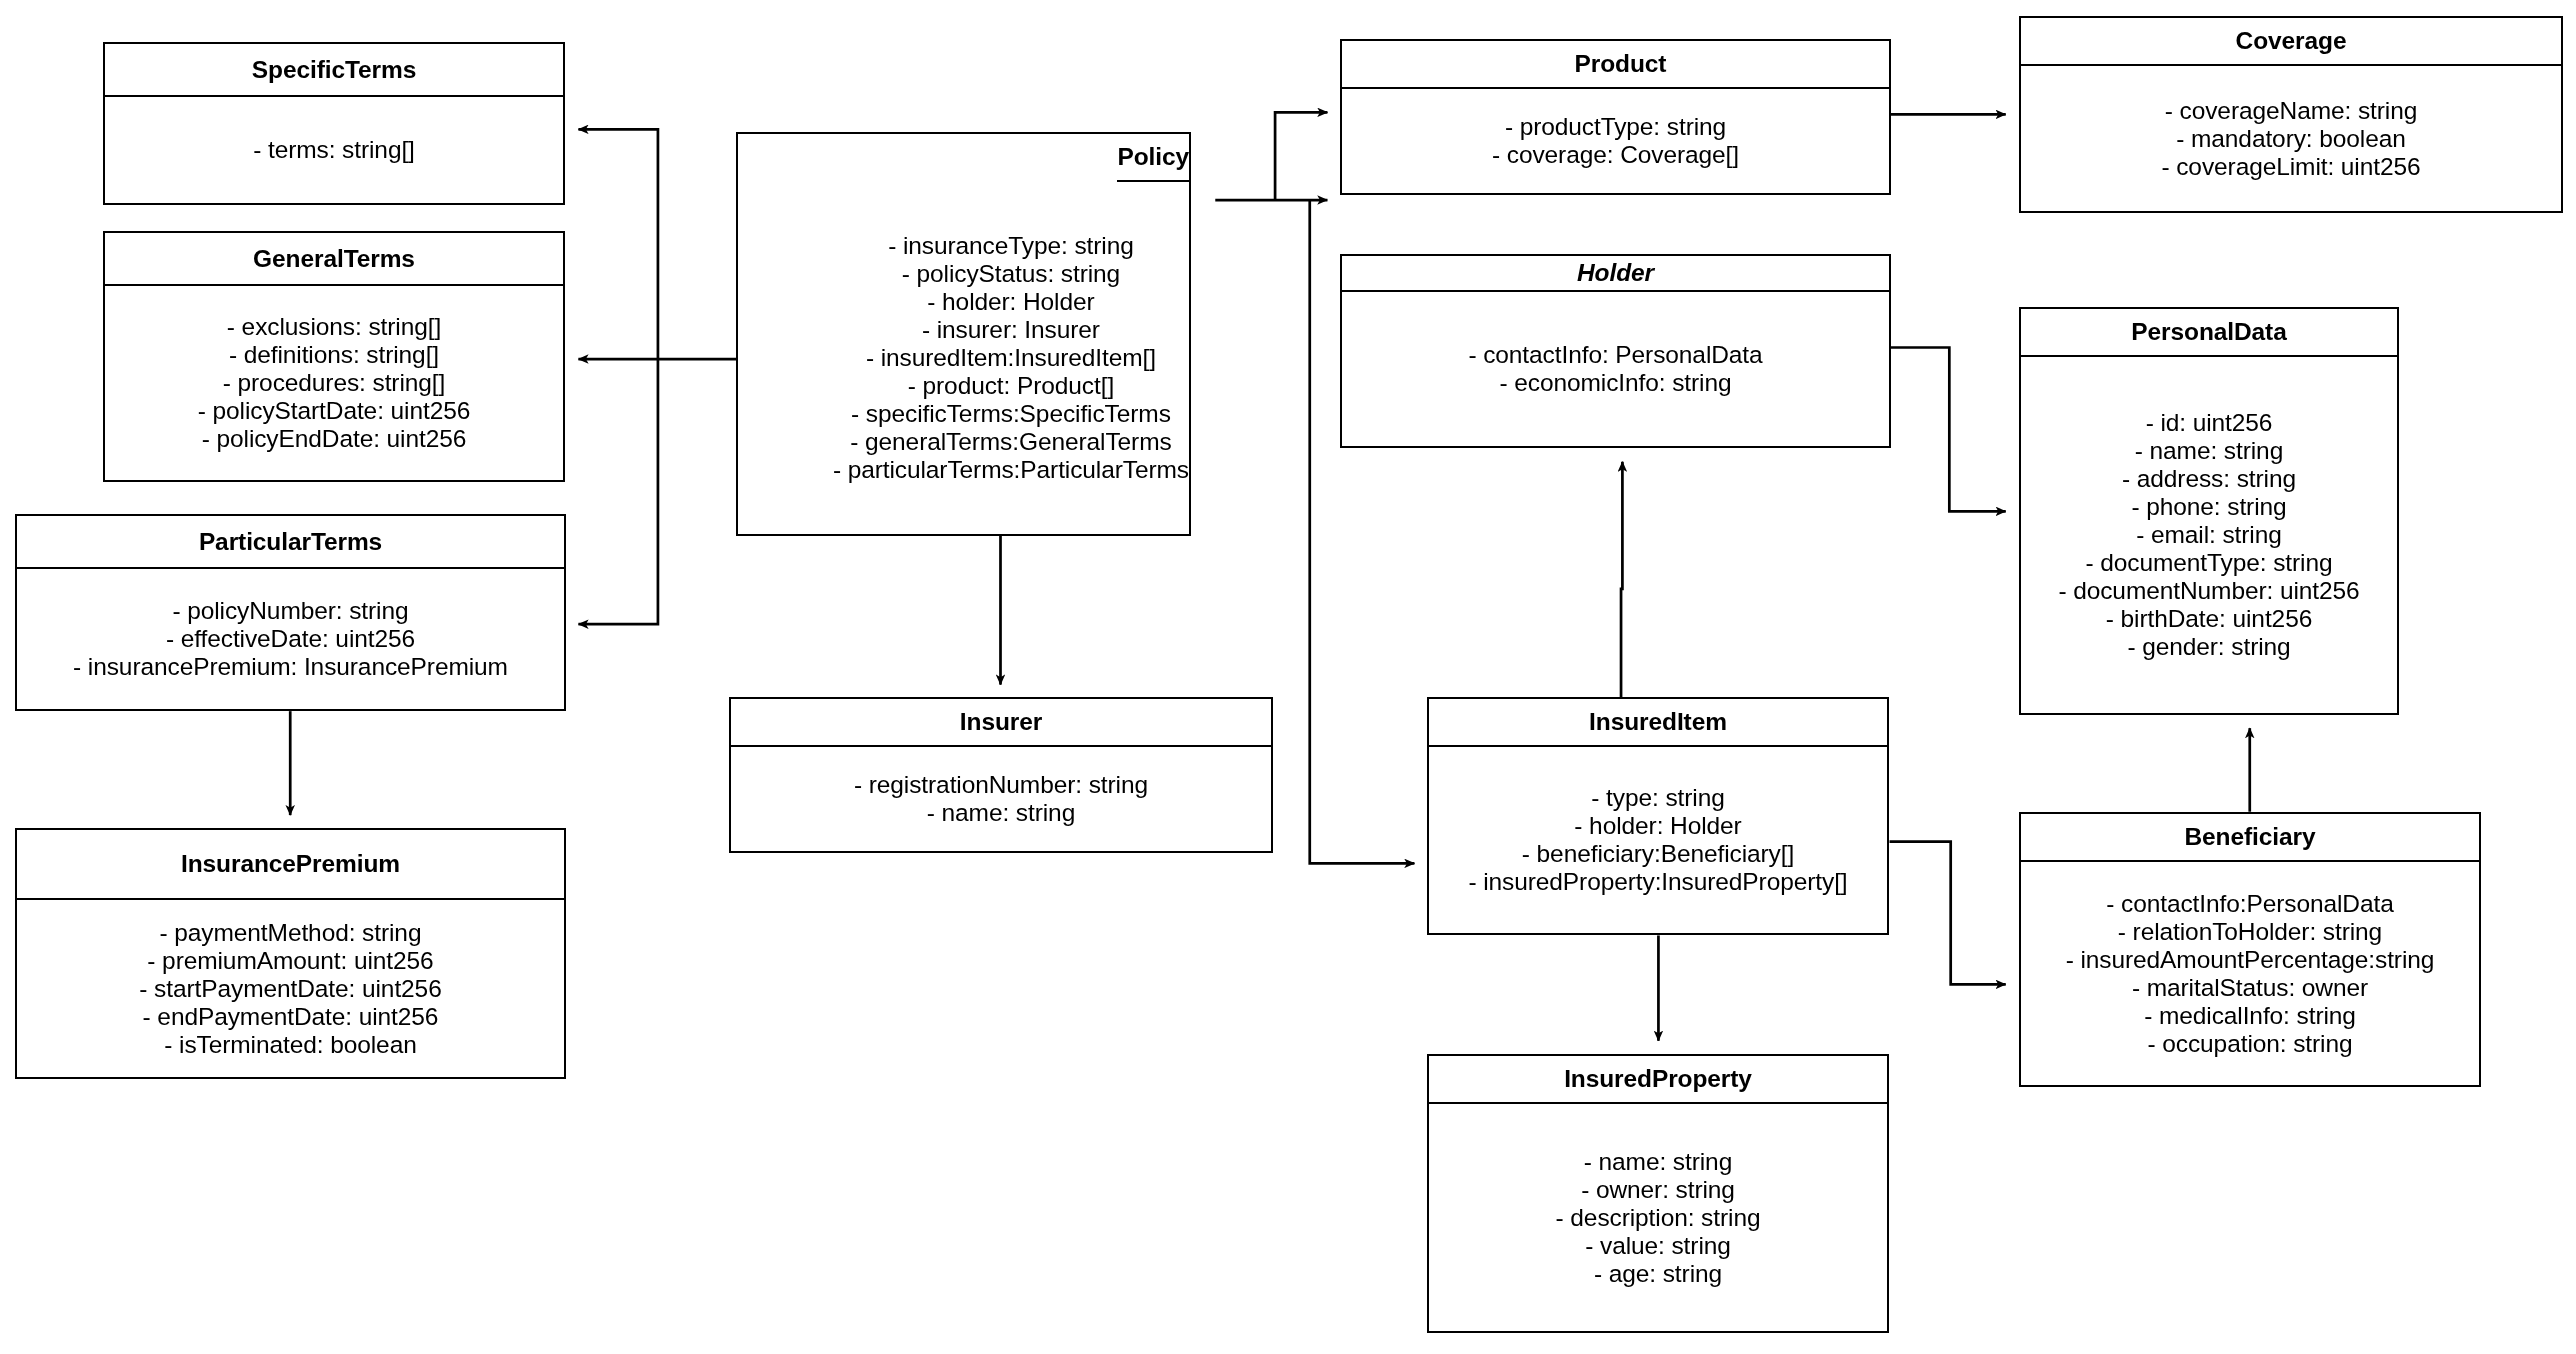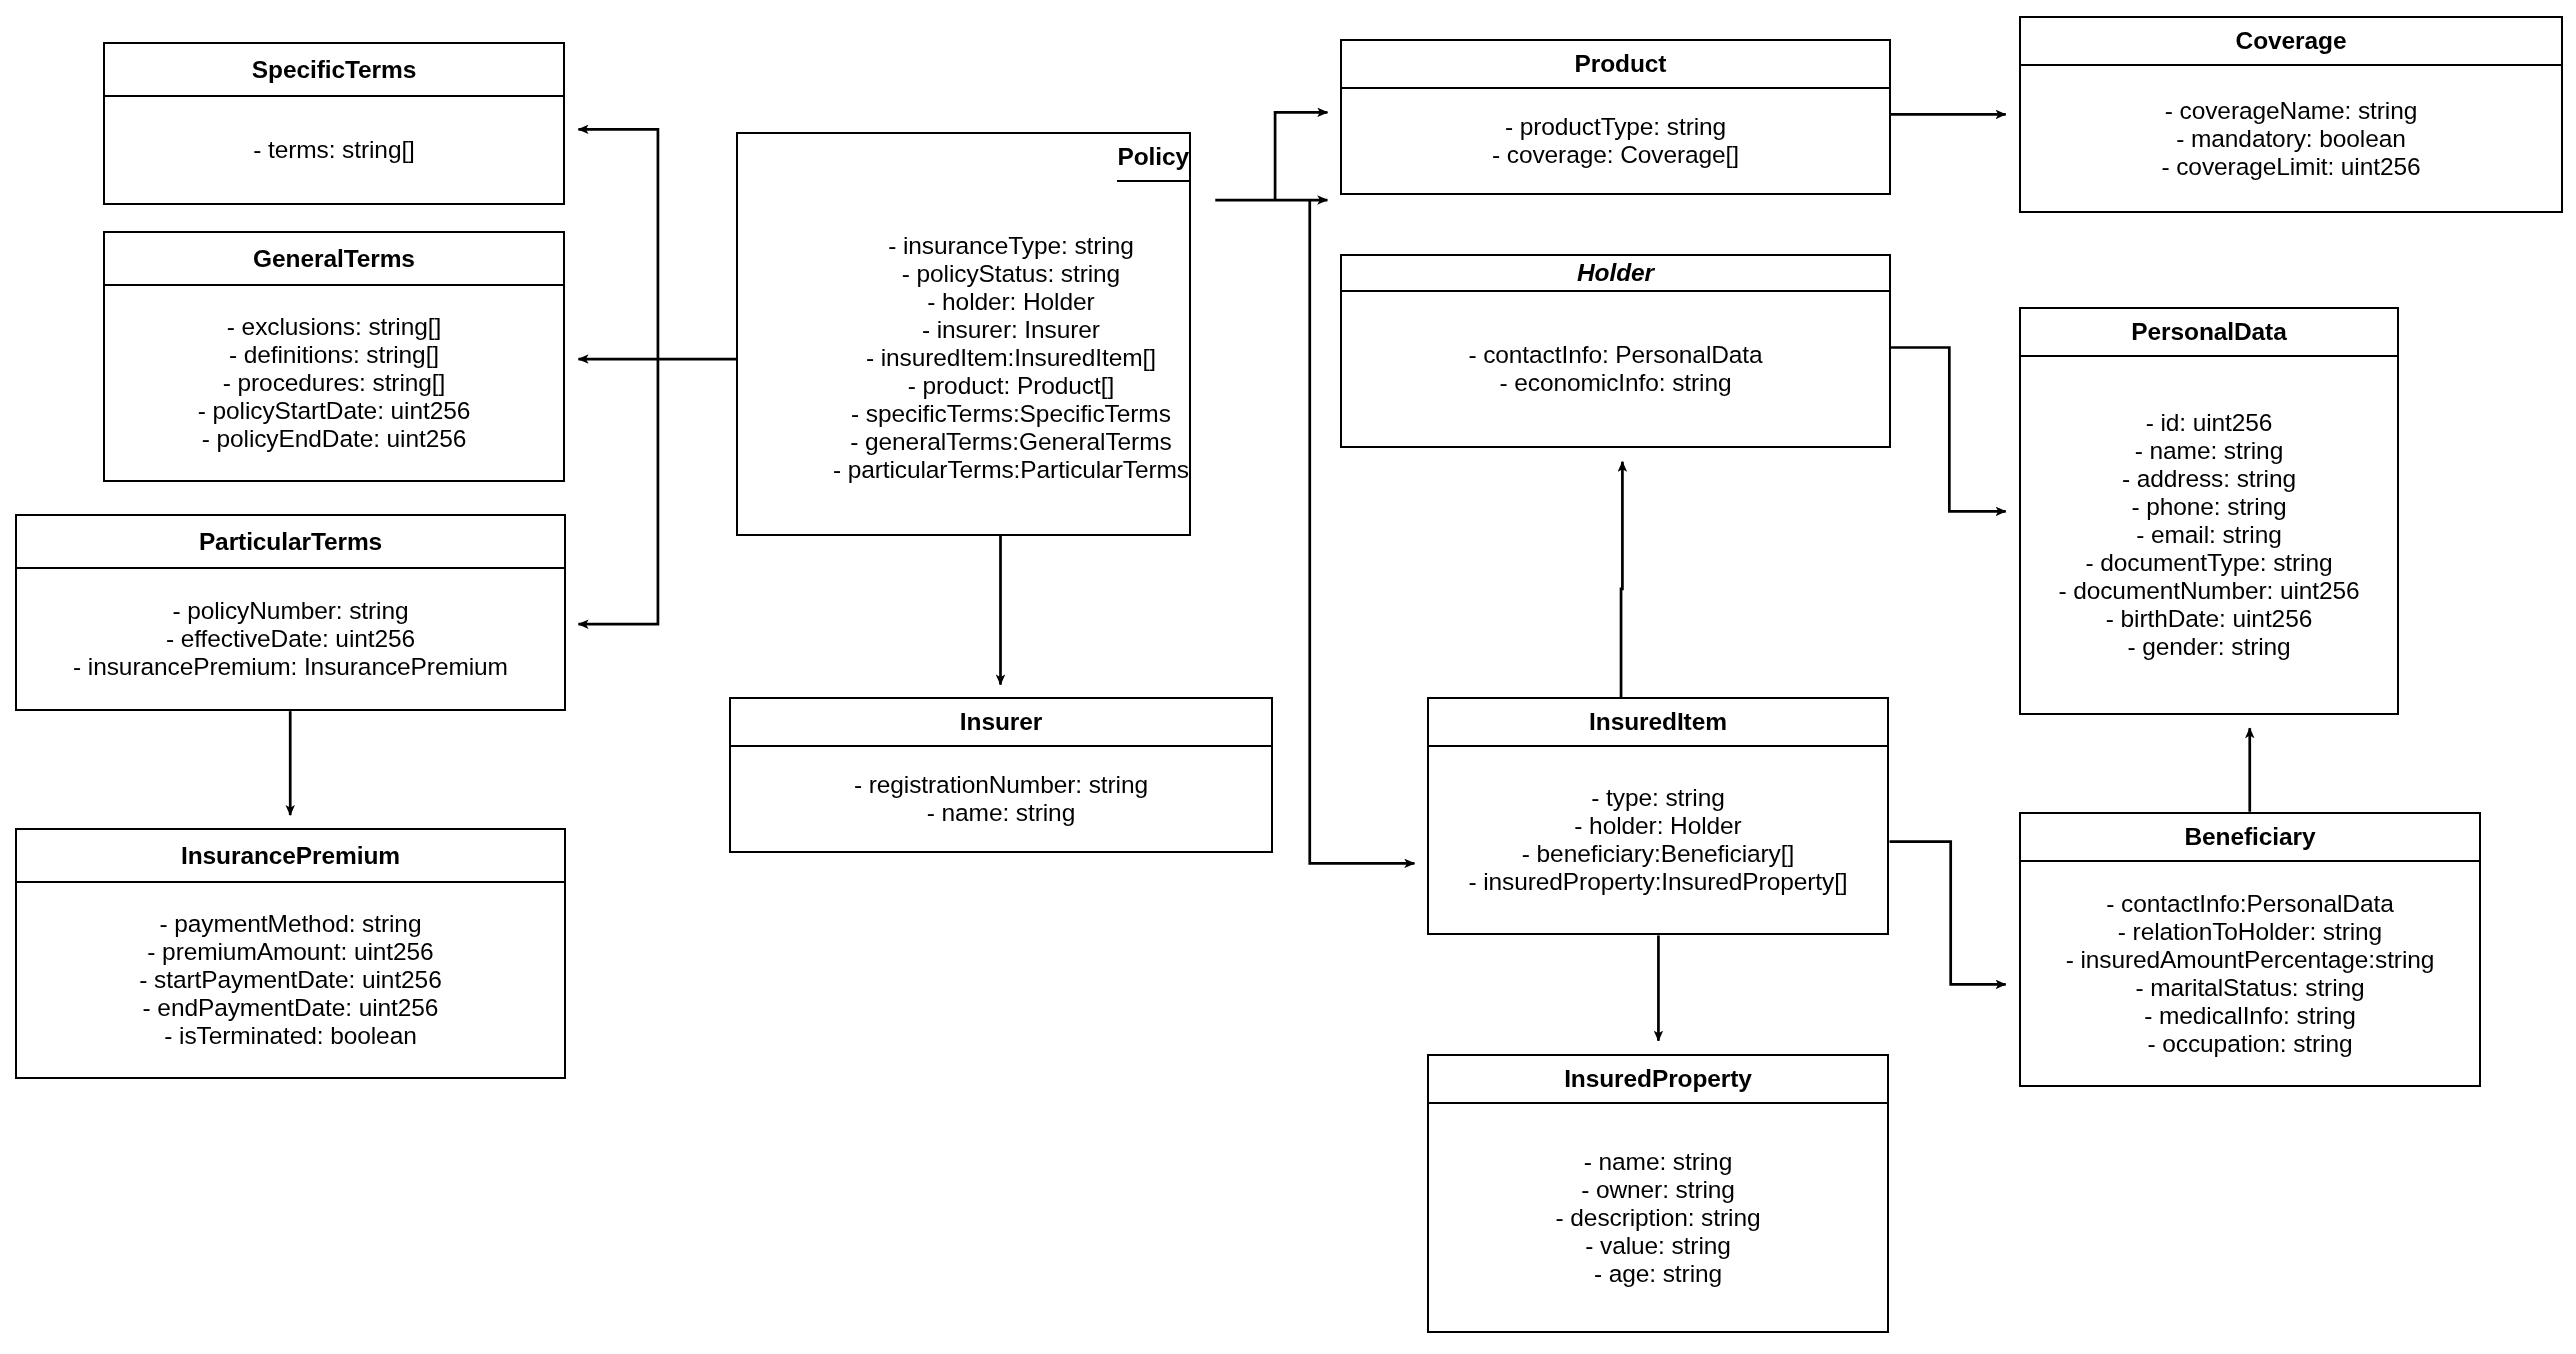--- a/index.html
+++ b/index.html
@@ -129,21 +129,21 @@
       </div>
       <div class="uml-class" style="left: 15px; top: 514px; width: 551px; height: 197px;">
         <div class="uml-class-header" style="height: 53px; font-size: 24.5px;">ParticularTerms</div>
         <div class="uml-class-body" style="font-size: 24.5px; line-height: 28px;">
           <div class="uml-attr">- policyNumber: string</div>
           <div class="uml-attr">- effectiveDate: uint256</div>
           <div class="uml-attr">- insurancePremium: InsurancePremium</div>
         </div>
       </div>
       <div class="uml-class" style="left: 15px; top: 828px; width: 551px; height: 251px;">
-        <div class="uml-class-header" style="height: 53px; font-size: 24.5px;">InsurancePremium</div>
+        <div class="uml-class-header" style="height: 70px; font-size: 24.5px;">InsurancePremium</div>
         <div class="uml-class-body" style="font-size: 24.5px; line-height: 28px;">
           <div class="uml-attr">- paymentMethod: string</div>
           <div class="uml-attr">- premiumAmount: uint256</div>
           <div class="uml-attr">- startPaymentDate: uint256</div>
           <div class="uml-attr">- endPaymentDate: uint256</div>
           <div class="uml-attr">- isTerminated: boolean</div>
         </div>
       </div>
       <div class="uml-class" style="left: 736px; top: 132px; width: 455px; height: 404px; align-items: flex-end;">
         <div class="uml-class-header" style="height: 48px; font-size: 24.5px;">Policy</div>
@@ -210,21 +210,21 @@
           <div class="uml-attr">- beneficiary:Beneficiary[]</div>
           <div class="uml-attr">- insuredProperty:InsuredProperty[]</div>
         </div>
       </div>
       <div class="uml-class" style="left: 2019px; top: 812px; width: 462px; height: 275px;">
         <div class="uml-class-header" style="height: 48px; font-size: 24.5px;">Beneficiary</div>
         <div class="uml-class-body" style="font-size: 24.5px; line-height: 28px;">
           <div class="uml-attr">- contactInfo:PersonalData</div>
           <div class="uml-attr">- relationToHolder: string</div>
           <div class="uml-attr">- insuredAmountPercentage:string</div>
-          <div class="uml-attr">- maritalStatus: string</div>
+          <div class="uml-attr">- maritalStatus: owner</div>
           <div class="uml-attr">- medicalInfo: string</div>
           <div class="uml-attr">- occupation: string</div>
         </div>
       </div>
       <div class="uml-class" style="left: 1427px; top: 1054px; width: 462px; height: 279px;">
         <div class="uml-class-header" style="height: 48px; font-size: 24.5px;">InsuredProperty</div>
         <div class="uml-class-body" style="font-size: 24.5px; line-height: 28px;">
           <div class="uml-attr">- name: string</div>
           <div class="uml-attr">- owner: string</div>
           <div class="uml-attr">- description: string</div>

